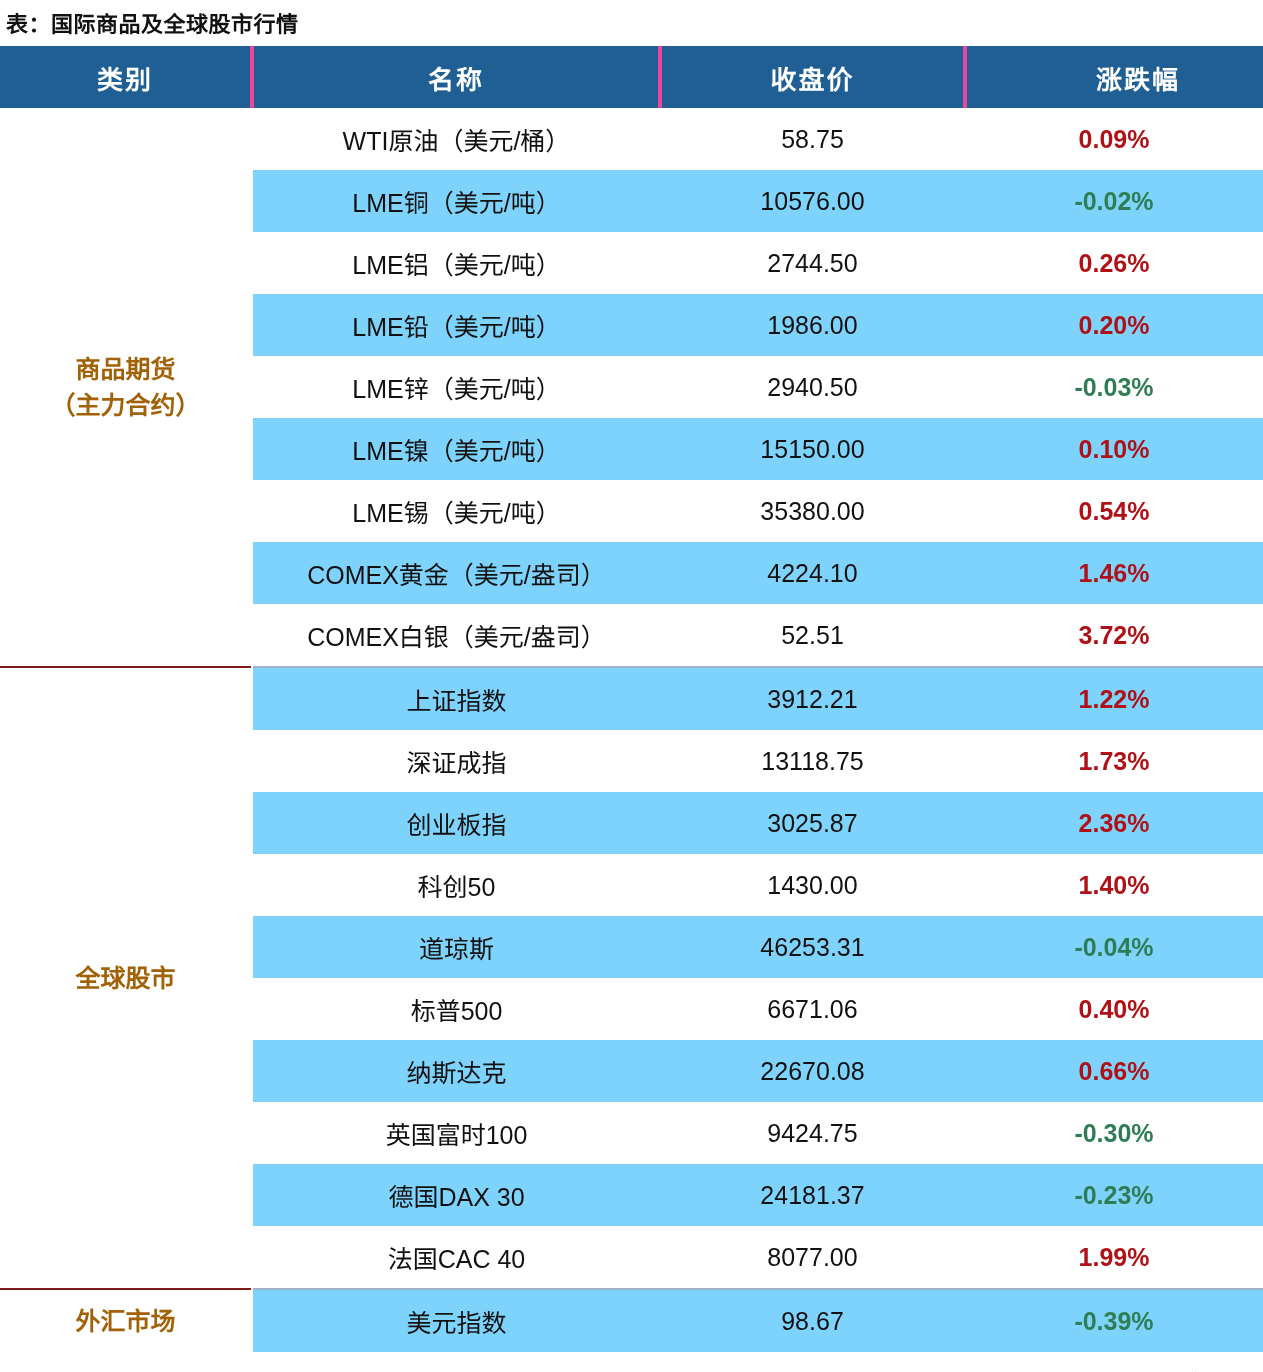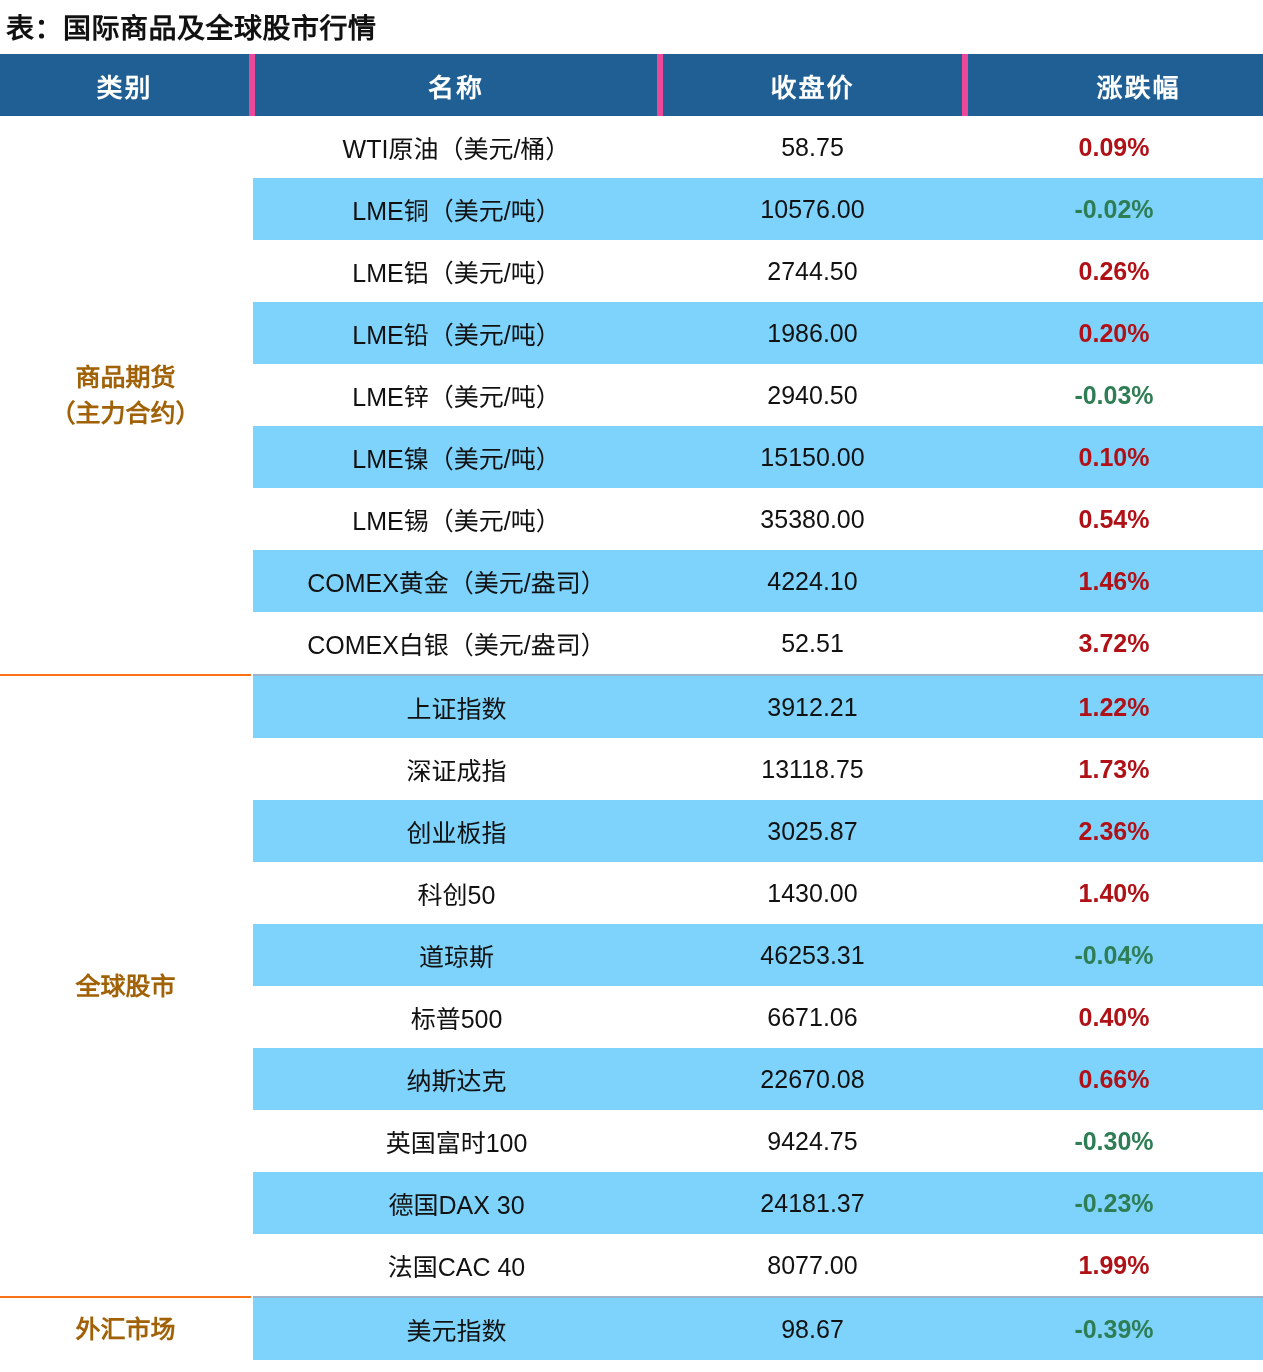--- a/index.html
+++ b/index.html
@@ -14,21 +14,21 @@
     color: #1a1a1a;
     overflow: hidden;
   }
   .page {
     width: 1263px;
     height: 1372px;
     position: relative;
     box-sizing: border-box;
   }
   .caption {
-    font-size: 28px;
+    font-size: 22px;
     font-weight: 700;
     color: #111111;
     padding: 6px 0 8px 6px;
     letter-spacing: 0.5px;
   }
   table.market {
     width: 1263px;
     border-collapse: collapse;
     table-layout: fixed;
   }
@@ -38,21 +38,21 @@
   table.market col.c-chg { width: 298px; }
 
   thead th {
     background: #1f5f94;
     color: #ffffff;
     font-size: 26px;
     font-weight: 700;
     height: 60px;
     text-align: center;
     vertical-align: middle;
-    border-right: 6px solid #ec4899;
+    border-right: 4px solid #ec4899;
     letter-spacing: 2px;
   }
   thead th:last-child { border-right: none; padding-left: 47px; }
 
   tbody td {
     height: 60px;
     font-size: 25px;
     text-align: center;
     vertical-align: middle;
     color: #111111;
@@ -63,21 +63,21 @@
 
   td.cat {
     font-size: 25px;
     font-weight: 700;
     color: #a16207;
     background: #ffffff;
     border-right: 2px solid #ffffff;
     line-height: 1.45;
   }
   td.group-sep {
-    border-top: 2px solid #f97316;
+    border-top: 2px solid #7f1d1d;
   }
   tr.group-start td.cell {
     border-top: 2px solid #9fb4c9;
   }
   td.name { font-weight: 400; }
   td.close { font-weight: 400; }
   td.chg { font-weight: 700; }
   .up { color: #b01116; }
   .down { color: #2e7d54; }
 

